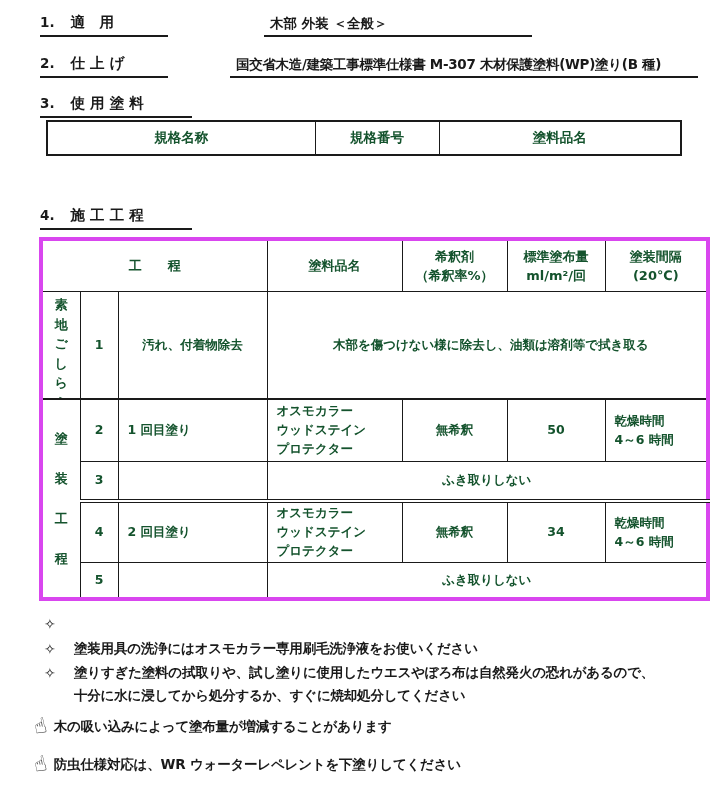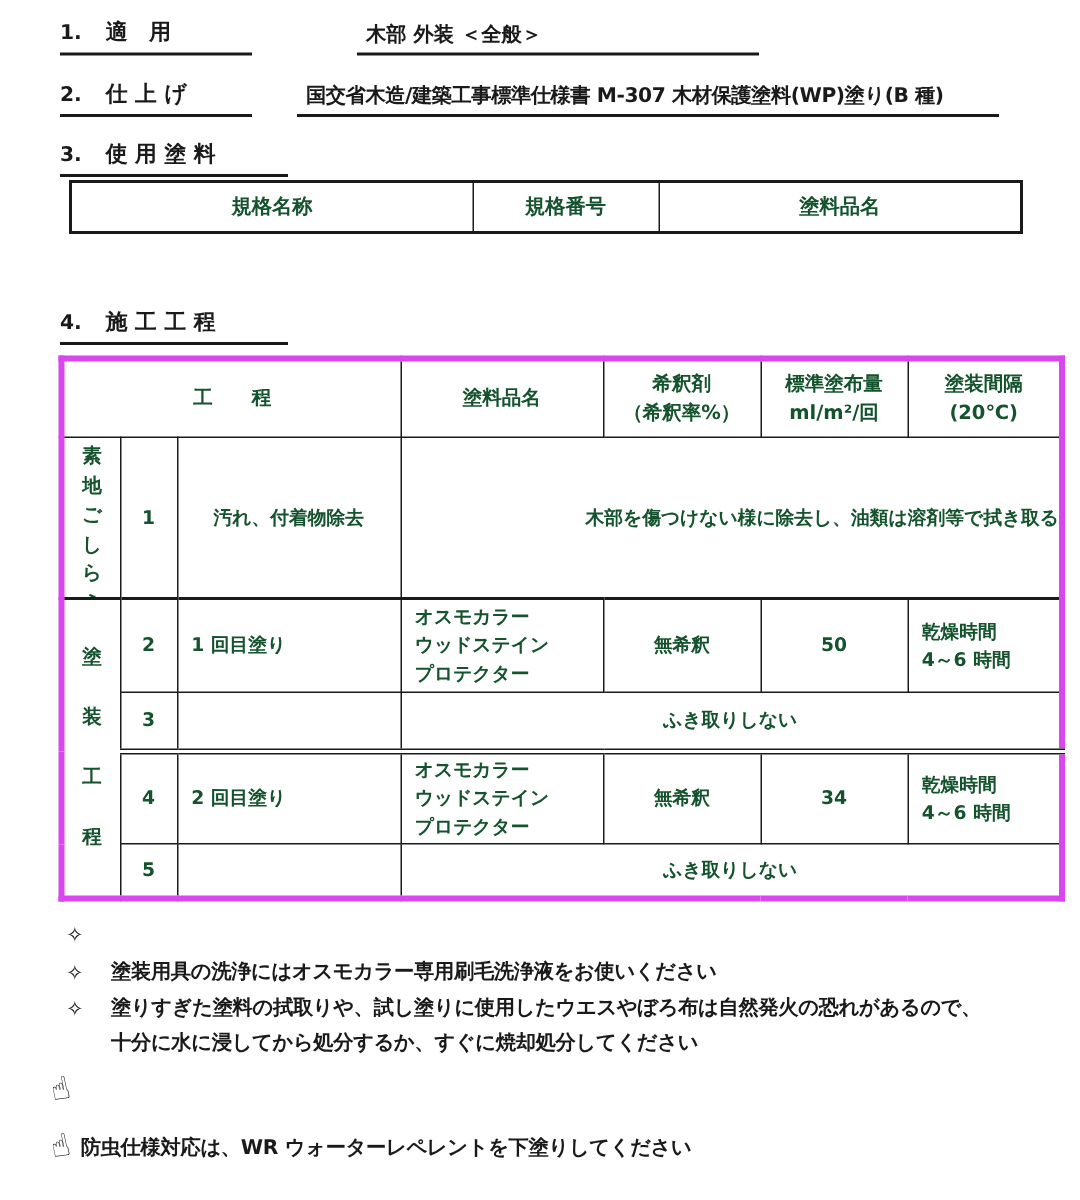--- a/index.html
+++ b/index.html
@@ -24,22 +24,22 @@
   .sec-value{
     border-bottom:2px solid #1a1a1a;
     font-size:13.5px;line-height:1.5;
     padding:0 4px 2px 6px;
     white-space:nowrap;
     box-sizing:border-box;
   }
   #sec1{top:12px;} #sec2{top:53px;} #sec3{top:93px;} #sec4{top:205px;}
   #sec1 .sec-label,#sec2 .sec-label{width:128px;}
   #sec3 .sec-label,#sec4 .sec-label{width:152px;}
-  #sec1 .sec-value{margin-left:70px;width:268px;}
-  #sec2 .sec-value{margin-left:30px;width:468px;letter-spacing:-0.3px;}
+  #sec1 .sec-value{margin-left:96px;width:268px;}
+  #sec2 .sec-value{margin-left:62px;width:468px;letter-spacing:-0.3px;}
   
   table{border-collapse:collapse;table-layout:fixed;}
   td{border:1px solid #1a1a1a;text-align:center;vertical-align:middle;
      font-weight:bold;color:#14532d;overflow:hidden;padding:0;}
   .pre{white-space:pre-line;}
   
   .t1{position:absolute;left:46px;top:120px;width:634px;
       border:2px solid #1a1a1a;font-size:13.5px;}
   .t1 .hrow td{height:32px;}
   .t1 .drow td{height:46px;}
@@ -50,21 +50,21 @@
   .t2 td{line-height:1.5;}
   .t2 .hrow td{height:50px;font-size:13px;}
   .t2 .r1 td{height:106px;}
   .t2 .r2 td{height:61px;}
   .t2 .r3 td{height:37px;}
   .t2 .r4 td{height:59px;}
   .t2 .r5 td{height:34px;}
   .t2 .group-boundary td{border-top:2px solid #1a1a1a;}
   .t2 .r4 td{border-top:4px double #1a1a1a;}
   .t2 .cell-left{text-align:left;padding-left:9px;}
-  .t2 .note-left{text-align:right;padding-left:8px;}
+  .t2 .note-left{text-align:center;padding-left:8px;}
   .vtext{display:flex;flex-direction:column;align-items:center;
          justify-content:space-evenly;margin:0 auto;font-size:13px;}
   .vt-prep{height:100px;}
   .vt-paint{height:180px;}
   
   .notes{position:absolute;left:44px;top:612px;width:640px;font-size:13.5px;}
   .note-item{display:flex;gap:14px;line-height:1.68;margin-bottom:1px;}
   .bullet{width:16px;flex:0 0 16px;font-size:14px;transform:translateY(1px);}
   .note-text{white-space:pre-line;letter-spacing:-0.2px;}
   .hand-notes{position:absolute;left:34px;top:716px;width:660px;font-size:13.5px;}
@@ -212,20 +212,21 @@
     <div class="note-item">
       <span class="bullet">✧</span>
       <span class="note-text">塗りすぎた塗料の拭取りや、試し塗りに使用したウエスやぼろ布は自然発火の恐れがあるので、
 十分に水に浸してから処分するか、すぐに焼却処分してください</span>
     </div>
   </div>
 
   <div class="hand-notes">
     <div class="hand-item">
       <span class="hand">☝</span>
+      <span class="hand-text">木の吸い込みによって塗布量が増減することがあります</span>
     </div>
     <div class="hand-item">
       <span class="hand">☝</span>
       <span class="hand-text">防虫仕様対応は、WR ウォーターレペレントを下塗りしてください</span>
     </div>
   </div>
 
 </div>
 
 </body></html>

